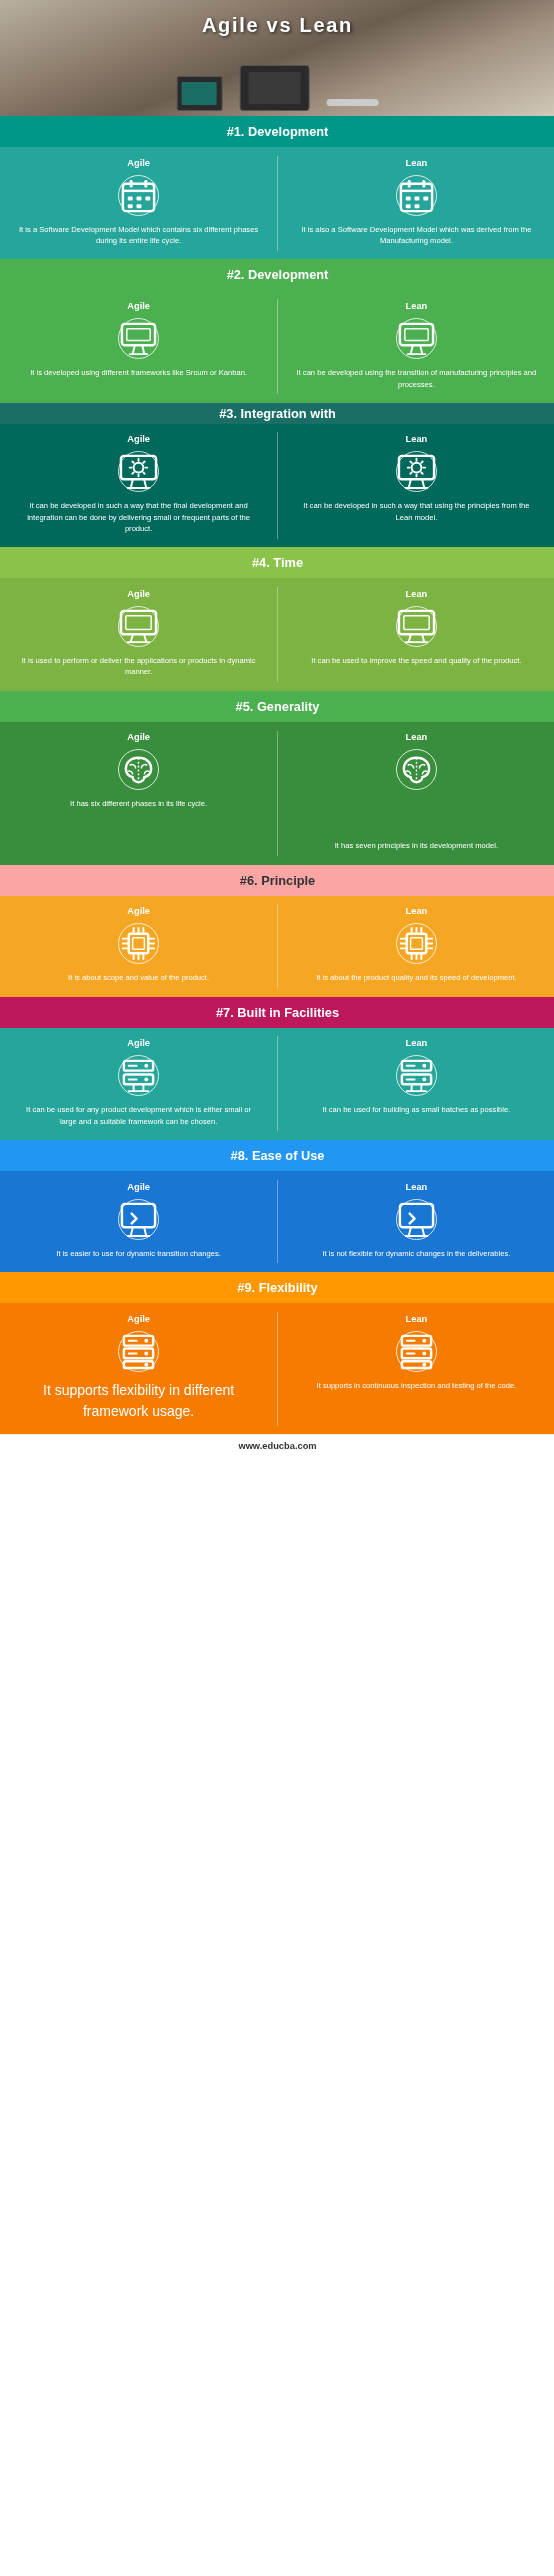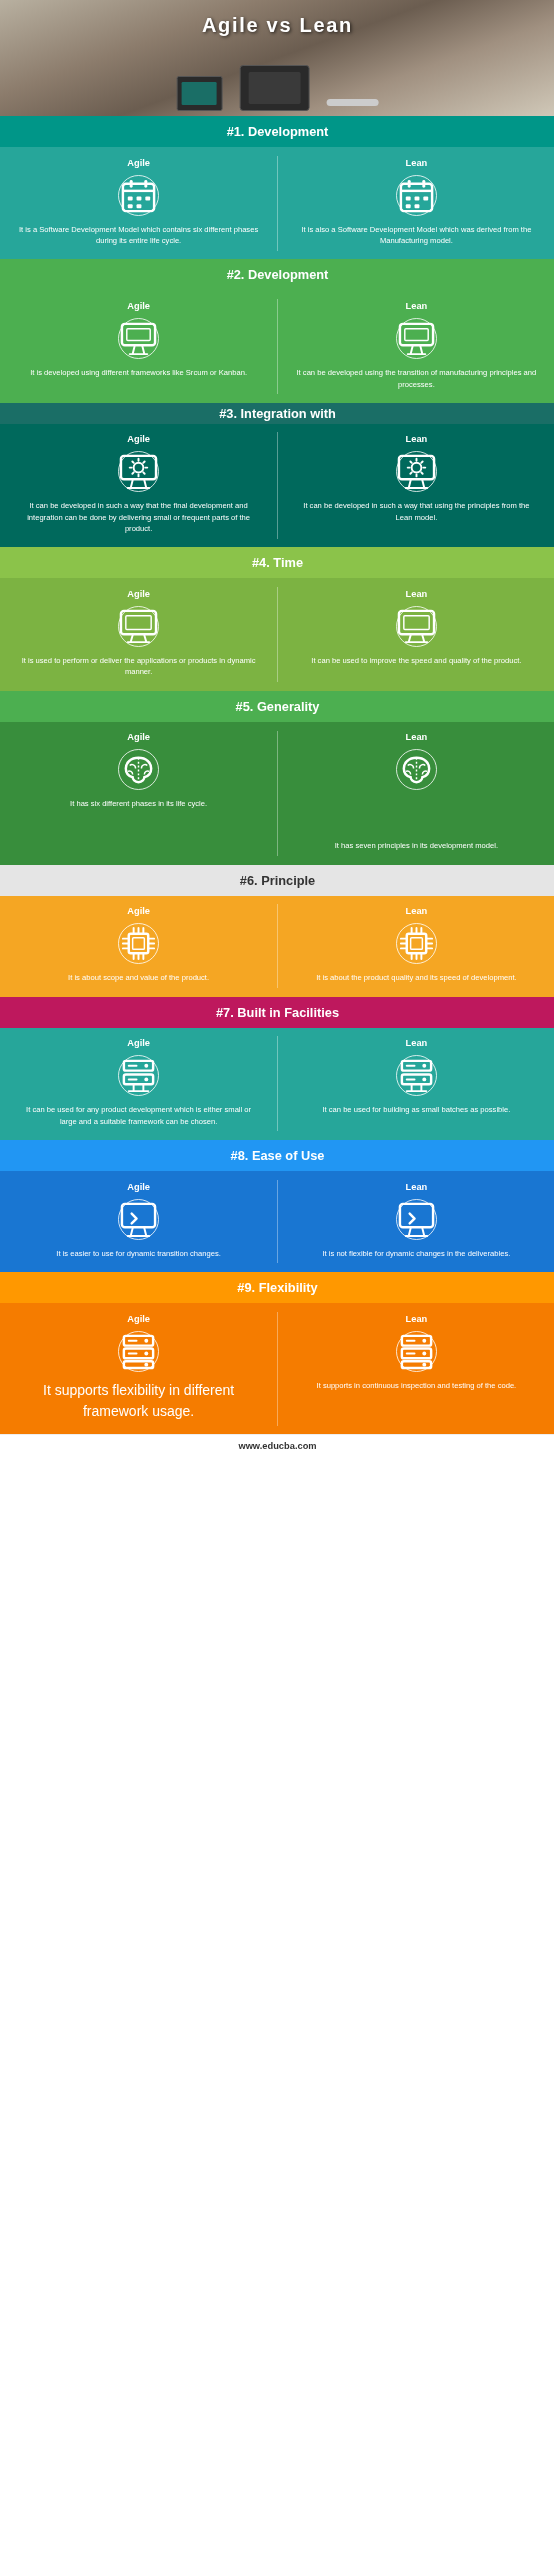--- a/index.html
+++ b/index.html
@@ -206,21 +206,21 @@
       <path d="M20 8 L20 33" stroke="white" stroke-width="1.5" stroke-dasharray="2,2"></path>
       <path d="M11 16 C13 14 17 15 17 19" fill="none" stroke="white" stroke-width="1.5"></path>
       <path d="M9 22 C11 21 14 22 14 25" fill="none" stroke="white" stroke-width="1.5"></path>
       <path d="M29 16 C27 14 23 15 23 19" fill="none" stroke="white" stroke-width="1.5"></path>
       <path d="M31 22 C29 21 26 22 26 25" fill="none" stroke="white" stroke-width="1.5"></path>
     </svg>
         </div>
         <div style="font-size: 7.6px; color: rgb(255, 255, 255); line-height: 1.5; margin-top: 42px;">It has seven principles in its development model.</div>
       </div>
     </div>
-    <div style="background: #e5e5e5; text-align: center; padding: 8.1px 0px; color: rgb(51, 51, 51); font-size: 12.8px; font-weight: bold;"><span>#6.</span> <span>Principle</span></div>
+    <div style="background: #fca5a5; text-align: center; padding: 8.1px 0px; color: rgb(51, 51, 51); font-size: 12.8px; font-weight: bold;"><span>#6.</span> <span>Principle</span></div>
     <div style="display: flex; width: 100%; background: rgb(245, 166, 35);">
       <div style="flex: 1 1 0%; display: flex; flex-direction: column; align-items: center; padding: 10.5px 17.4px 12.8px; text-align: center;">
         <div style="font-size: 9.3px; font-weight: bold; color: rgb(255, 255, 255); margin-bottom: 7px;">Agile</div>
         <div style="width: 41px; height: 41px; border: 1.7px solid rgba(255, 255, 255, 0.8); border-radius: 50%; display: flex; align-items: center; justify-content: center; margin-bottom: 8.1px;">
           <svg viewBox="0 0 40 40" fill="white" xmlns="http://www.w3.org/2000/svg">
       <rect x="10" y="10" width="20" height="20" rx="2" fill="none" stroke="white" stroke-width="2.5"></rect>
       <rect x="14" y="14" width="12" height="12" rx="1" fill="none" stroke="white" stroke-width="1.5"></rect>
       <path d="M15 4 L15 10 M20 4 L20 10 M25 4 L25 10" stroke="white" stroke-width="2" stroke-linecap="round"></path>
       <path d="M15 30 L15 36 M20 30 L20 36 M25 30 L25 36" stroke="white" stroke-width="2" stroke-linecap="round"></path>
       <path d="M4 15 L10 15 M4 20 L10 20 M4 25 L10 25" stroke="white" stroke-width="2" stroke-linecap="round"></path>

